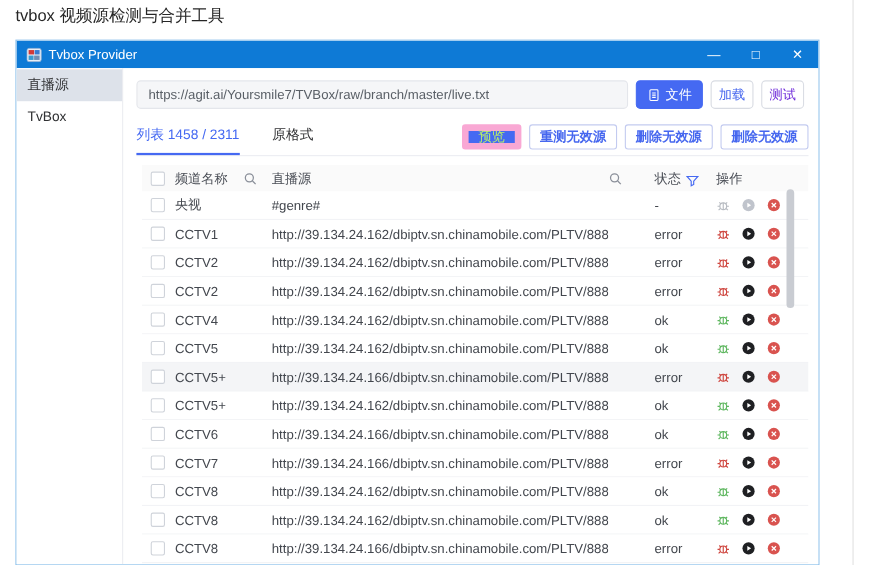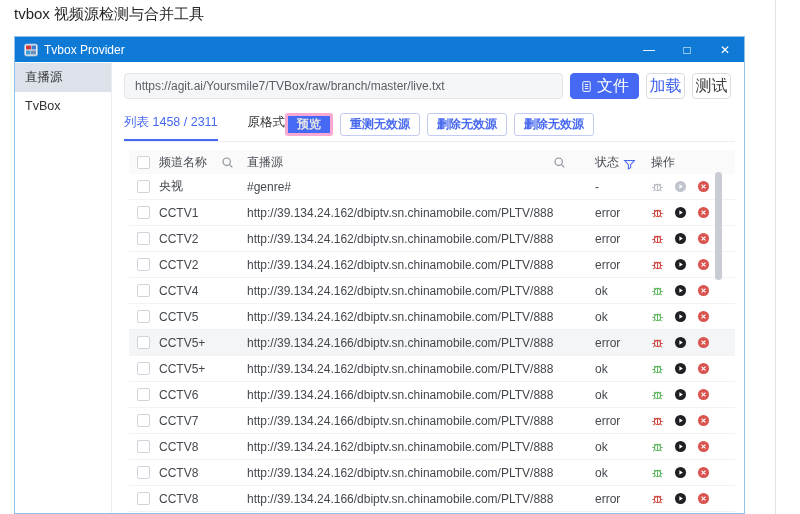--- a/index.html
+++ b/index.html
@@ -17,32 +17,32 @@
 
   .win-body { flex:1; display:flex; min-height:0; background:#fff; }
   .sidebar { width:97px; flex:none; border-right:1px solid #ebedf1; padding-top:1px; }
   .side-item { height:29px; line-height:29px; padding-left:10px; font-size:12.5px; color:#303133; cursor:default; }
   .side-item.active { background:#dde2ea; }
 
   .main { flex:1; min-width:0; padding:11px 9px 0 12px; display:flex; flex-direction:column; position:relative; }
 
   .url-row { display:flex; gap:7px; margin-right:4px; }
   .url-input { flex:1; height:26px; border:1px solid #e4e6eb; background:#f5f6f8; border-radius:4px; padding:0 10px; font-size:12px; color:#595f66; font-family:"Liberation Sans","DejaVu Sans",sans-serif; min-width:0; }
-  .btn { height:26px; border-radius:4px; font-size:16px; display:flex; align-items:center; justify-content:center; padding:0 9px; cursor:pointer; border:1px solid transparent; background:#fff; white-space:nowrap; }
+  .btn { height:26px; border-radius:4px; font-size:12px; display:flex; align-items:center; justify-content:center; padding:0 9px; cursor:pointer; border:1px solid transparent; background:#fff; white-space:nowrap; }
   .btn.primary { background:#4569f2; color:#fff; gap:4px; border-color:#4569f2; }
   .btn.outline-blue { border-color:#d8dbe2; color:#4263ee; width:39px; }
-  .btn.outline-light { border-color:#dadde4; color:#404040; width:39px; }
-
-  .tab-row { margin-top:14px; display:flex; align-items:flex-end; border-bottom:1px solid #ebedf2; }
+  .btn.outline-light { border-color:#dadde4; color:#6d28d9; width:39px; }
+
+  .tab-row { margin-top:14px; display:flex; justify-content:space-between; align-items:flex-end; border-bottom:1px solid #ebedf2; }
   .tabs { display:flex; gap:30px; }
   .tab { font-size:12.5px; padding-bottom:8px; color:#303133; cursor:pointer; border-bottom:2px solid transparent; }
   .tab.active { color:#4569f2; border-bottom-color:#4569f2; }
   .tab-actions { display:flex; gap:7px; padding-bottom:5px; }
   .btn-sm { height:23px; padding:0 9px; font-size:12px; border-radius:3px; display:flex; align-items:center; cursor:pointer; white-space:nowrap; }
-  .btn-sm.primary { background:#4569f2; color:#e5e5e5; border:3px solid #f9a8d4;font-weight:bold; }
+  .btn-sm.primary { background:#4569f2; color:#bef264; border:6px solid #f9a8d4; }
   .btn-sm.outline { background:#fff; color:#4667ef; border:1px solid #c3cbf0;font-weight:bold; }
 
   .table { margin-top:8px; margin-left:5px; flex:1; min-height:0; position:relative; overflow:hidden; }
   .thead, .trow { display:grid; grid-template-columns:30px 62px 26px 1fr 36px 58px 88px; align-items:center; }
   .thead { height:24px; background:#fafafa; font-size:12px; color:#494d55; }
   .trow { height:26px; border-bottom:1px solid #f2f3f6; font-size:12px; color:#43474e; background:#fff; }
   .trow.highlighted { background:#f4f5f7; }
   .cell-cb { padding-left:8px; display:flex; align-items:center; }
   .checkbox { width:13px; height:13px; border:1px solid #cfd3da; border-radius:2px; background:#fff; display:inline-block; }
   .cell-channel { overflow:hidden; white-space:nowrap; }

